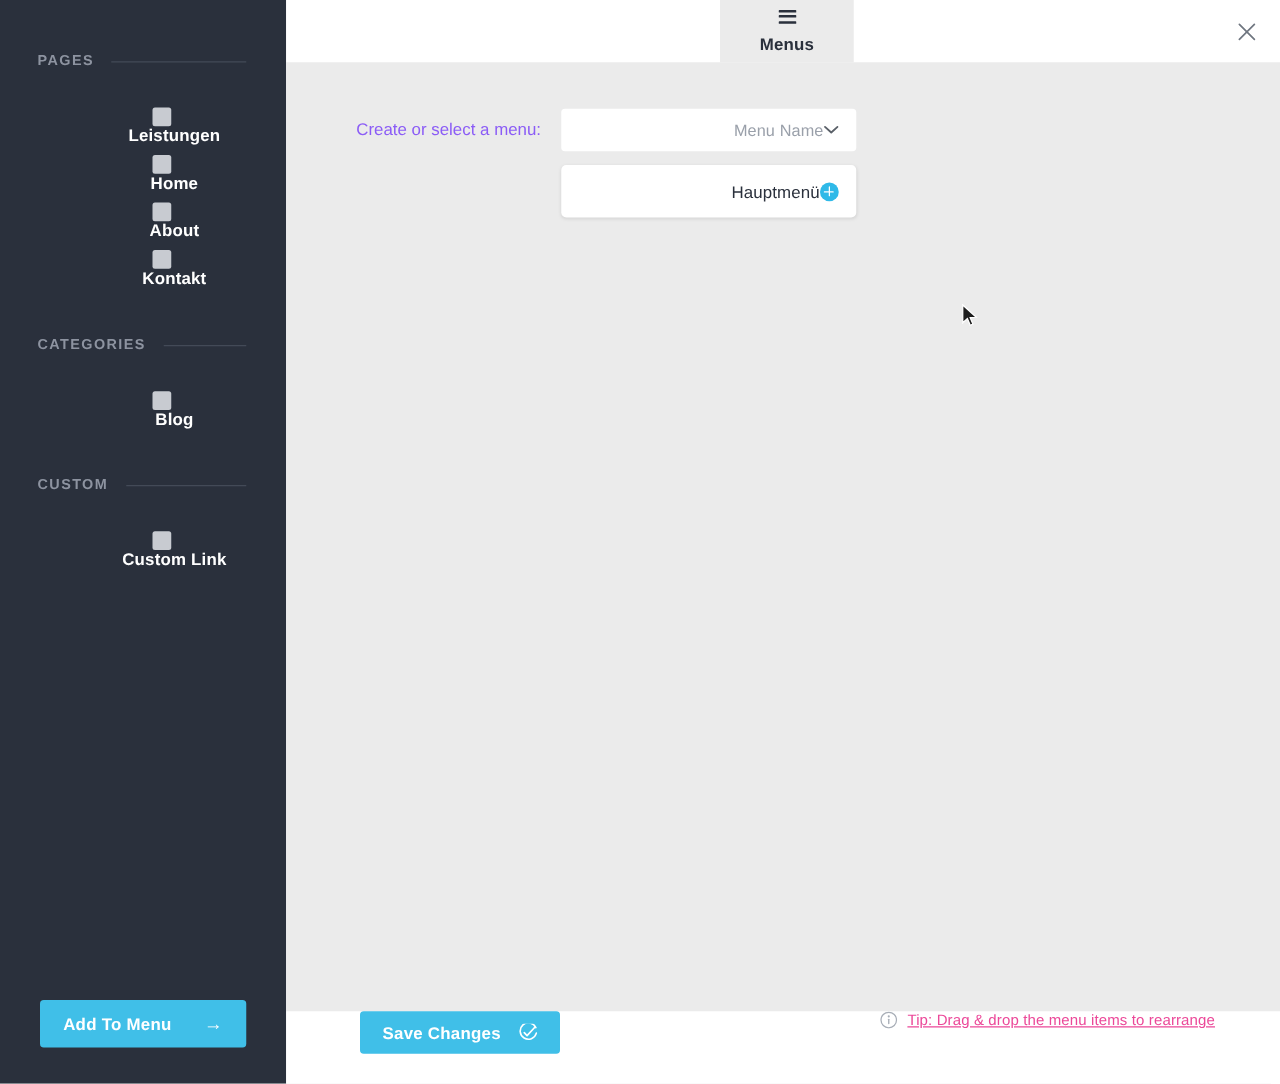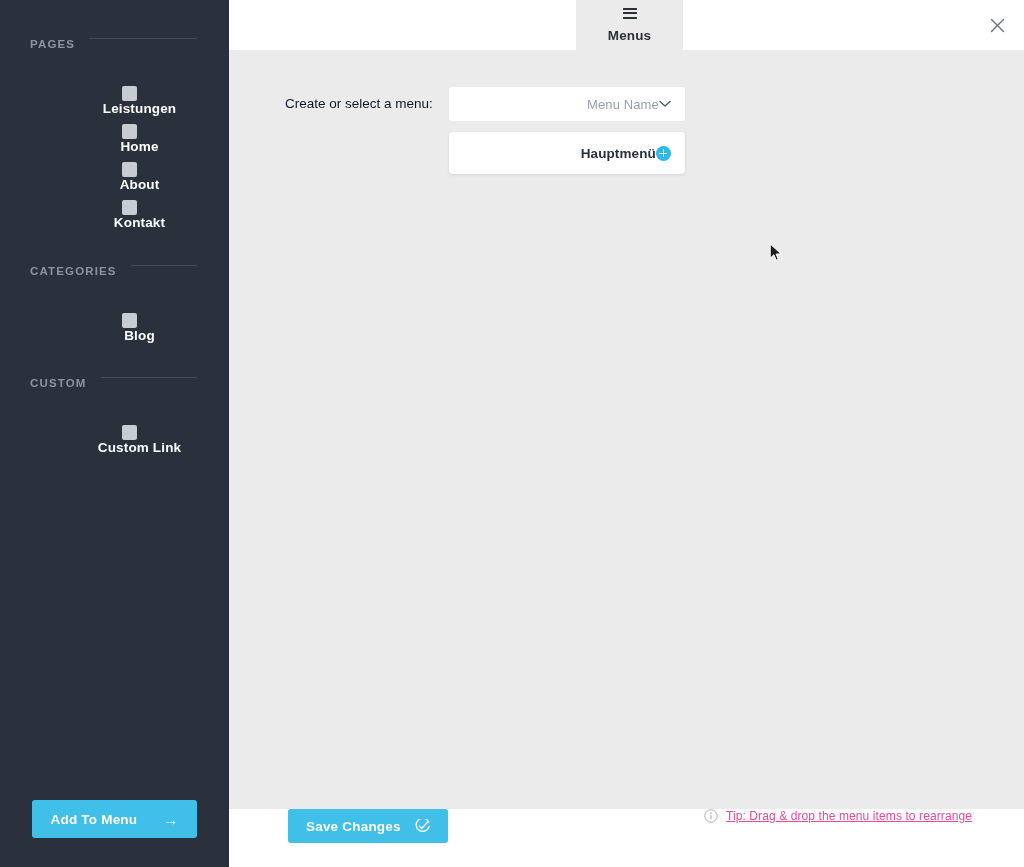--- a/index.html
+++ b/index.html
@@ -31,20 +31,21 @@
   }
 
   .sidebar-scroll {
     flex: 1 1 auto;
     overflow: hidden;
     padding-top: 38px;
   }
 
   .section-head {
     display: flex;
+    align-items: center;
     padding: 0 32px 0 30px;
     height: 22px;
     margin-bottom: 26px;
   }
   .section-head.cats { margin-top: 27px; }
   .section-head.custom { margin-top: 26px; }
 
   .section-title {
     font-size: 11.5px;
     letter-spacing: 1.15px;
@@ -187,21 +188,21 @@
   .menu-row {
     position: absolute;
     left: 56px;
     top: 37px;
     display: flex;
     align-items: flex-start;
   }
 
   .menu-row-label {
     font-size: 13.5px;
-    color: #0f172a;
+    color: #8b5cf6;
     line-height: 34px;
     margin-right: 16px;
     white-space: nowrap;
   }
 
   .select-wrap { position: relative; width: 236px; text-align: right; }
 
   .select-box {
     width: 236px;
     height: 34px;
@@ -235,21 +236,21 @@
     height: 42px;
     display: flex;
     align-items: center;
     padding: 0 14px 0 18px;
     cursor: pointer;
   }
   .dd-label {
     flex: 1 1 auto;
     font-size: 13.5px;
     color: #2a303c;
-    font-weight: 700;
+    font-weight: 400;
     letter-spacing: .1px;
   }
   .plus-circle {
     width: 15px;
     height: 15px;
     border-radius: 50%;
     background: #2fb9e8;
     position: relative;
     flex: 0 0 15px;
     cursor: pointer;

